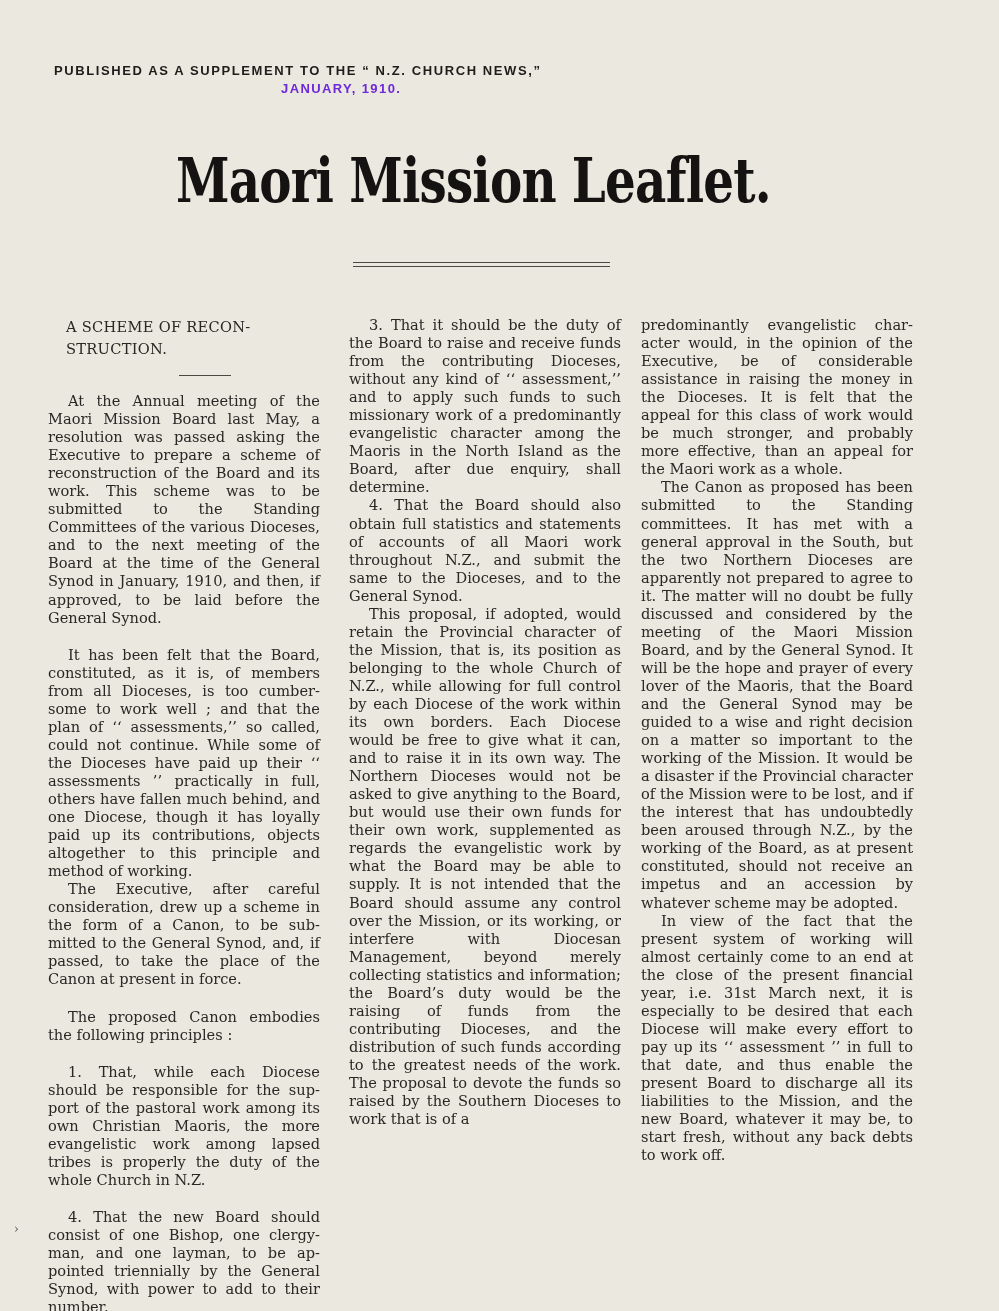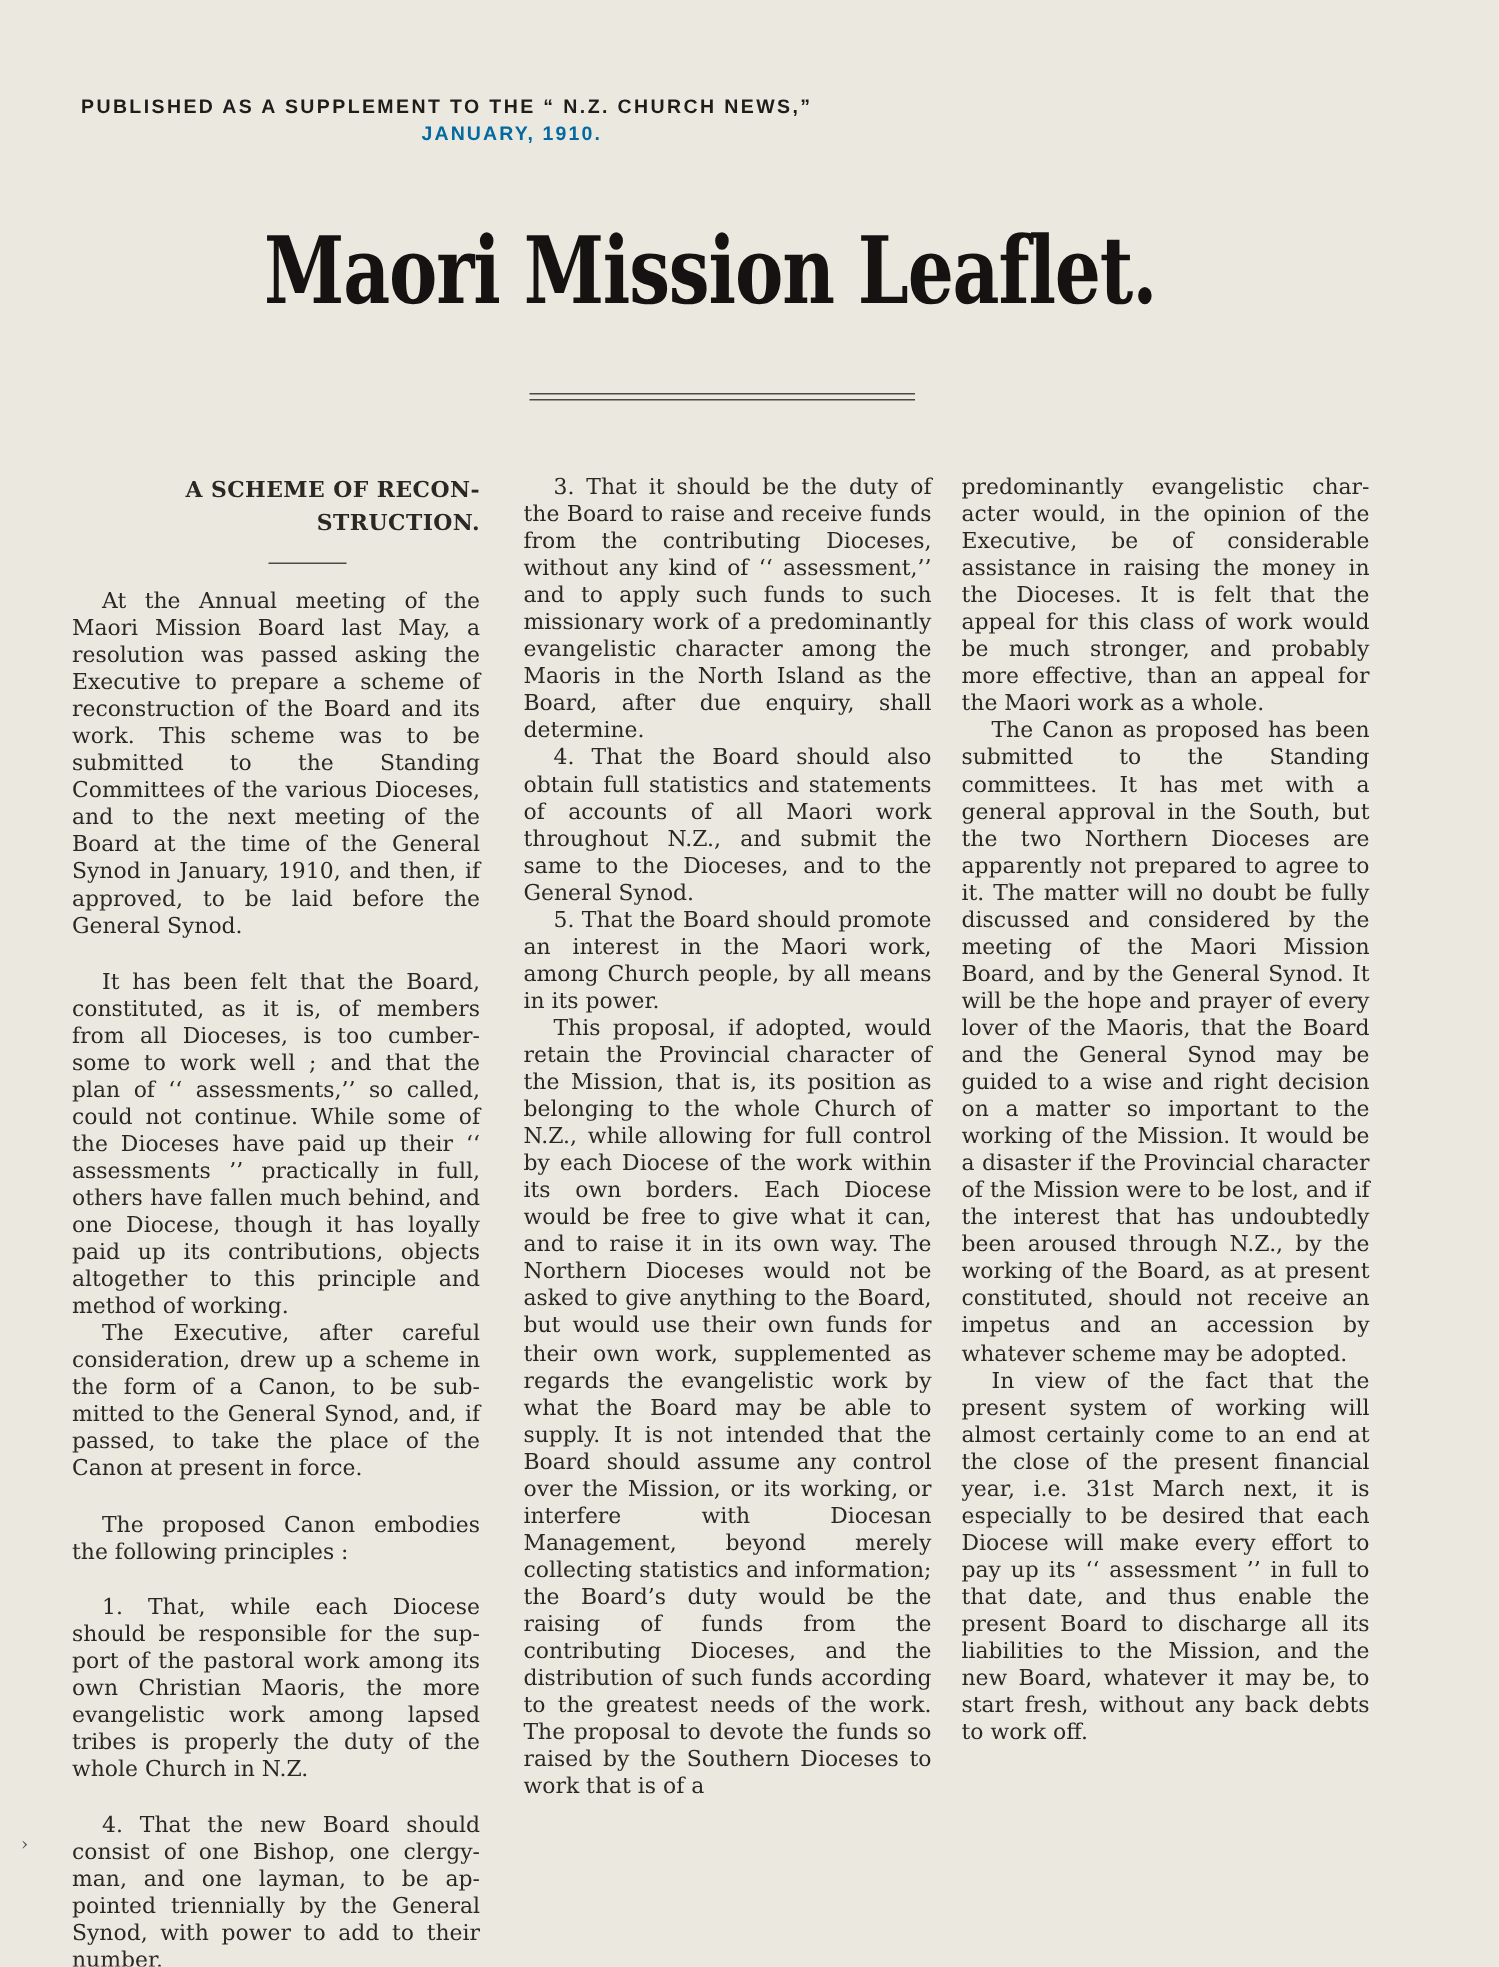--- a/index.html
+++ b/index.html
@@ -16,21 +16,21 @@
   }
   .supplement {
     position: absolute; left: 54px; top: 63px;
     font-family: "Liberation Sans", "DejaVu Sans", sans-serif;
     font-weight: bold; font-size: 13px; letter-spacing: 1.6px; color: #1e1d1a;
     white-space: nowrap;
   }
   .dateline {
     position: absolute; left: 281px; top: 81px;
     font-family: "Liberation Sans", "DejaVu Sans", sans-serif;
-    font-weight: bold; font-size: 13px; letter-spacing: 1.4px; color: #0369a1;
+    font-weight: bold; font-size: 13px; letter-spacing: 1.4px; color: #6d28d9;
     white-space: nowrap;
   }
   .title {
     position: absolute; left: 176px; top: 150px; width: 600px; text-align: left;
     font-family: "DejaVu Serif", "Liberation Serif", serif;
     font-weight: bold; font-size: 62px; letter-spacing: -1px; color: #141311;
     transform: scaleX(0.78); transform-origin: left top;
     white-space: nowrap; line-height: 1;
   }
   .rule {
@@ -40,21 +40,21 @@
     position: absolute; top: 316px; width: 272px;
     font-size: 14.6px; line-height: 18.05px; text-align: justify;
     hyphens: manual;
   }
   .col p { margin: 0; text-indent: 20px; }
   .col p.gap { margin-top: 19px; }
   .col1 { left: 48px; }
   .col2 { left: 349px; }
   .col3 { left: 641px; }
   .heading {
-    text-align: right; font-weight: bold; font-size: 14.6px;
+    text-align: left; font-weight: normal; font-size: 14.6px;
     line-height: 22px; letter-spacing: 0.3px; margin: 0 0 0 18px;
     font-family: "DejaVu Serif", "Liberation Serif", serif;
   }
   .heading-rule {
     width: 52px; height: 1px; background: #4a4843; margin: 15px auto 16px 131px;
   }
   .mark { position: absolute; left: 14px; top: 1222px; font-size: 12px; color: #555; }
 </style>
 </head>
 <body>
@@ -80,21 +80,20 @@
   <p class="gap">It has been felt that the Board, constituted, as it is, of members from all Dioceses, is too cumber­some to work well ; and that the plan of ‘‘ assessments,’’ so called, could not continue. While some of the Dioceses have paid up their ‘‘ assessments ’’ practically in full, others have fallen much behind, and one Diocese, though it has loyally paid up its contri­butions, objects altogether to this principle and method of working.</p>
   <p>The Executive, after careful consideration, drew up a scheme in the form of a Canon, to be sub­mitted to the General Synod, and, if passed, to take the place of the Canon at present in force.</p>
   <p class="gap">The proposed Canon embodies the following principles :</p>
   <p class="gap">1. That, while each Diocese should be responsible for the sup­port of the pastoral work among its own Christian Maoris, the more evangelistic work among lapsed tribes is properly the duty of the whole Church in N.Z.</p>
   <p class="gap">4. That the new Board should consist of one Bishop, one clergy­man, and one layman, to be ap­pointed triennially by the Gener­al Synod, with power to add to their number.</p>
 </div>
 
 <div class="col col2">
   <p>3. That it should be the duty of the Board to raise and receive funds from the contributing Dio­ceses, without any kind of ‘‘ as­sessment,’’ and to apply such funds to such missionary work of a predominantly evangelistic character among the Maoris in the North Island as the Board, after due enquiry, shall deter­mine.</p>
   <p>4. That the Board should also obtain full statistics and state­ments of accounts of all Maori work throughout N.Z., and sub­mit the same to the Dioceses, and to the General Synod.</p>
-  <p>5. That the Board should pro­mote an interest in the Maori work, among Church people, by all means in its power.</p>
   <p>This proposal, if adopted, would retain the Provincial char­acter of the Mission, that is, its position as belonging to the whole Church of N.Z., while al­lowing for full control by each Diocese of the work within its own borders. Each Diocese would be free to give what it can, and to raise it in its own way. The Northern Dioceses would not be asked to give anything to the Board, but would use their own funds for their own work, sup­plemented as regards the evan­gelistic work by what the Board may be able to supply. It is not intended that the Board should assume any control over the Mis­sion, or its working, or interfere with Diocesan Management, be­yond merely collecting statistics and information; the Board’s duty would be the raising of funds from the contributing Dio­ceses, and the distribution of such funds according to the greatest needs of the work. The proposal to devote the funds so raised by the Southern Dio­ceses to work that is of a</p>
 </div>
 
 <div class="col col3">
   <p style="text-indent:0">predominantly evangelistic char­acter would, in the opinion of the Executive, be of con­siderable assistance in raising the money in the Dioceses. It is felt that the appeal for this class of work would be much stronger, and probably more effective, than an appeal for the Maori work as a whole.</p>
   <p>The Canon as proposed has been submitted to the Standing committees. It has met with a general approval in the South, but the two Northern Dioceses are apparently not prepared to agree to it. The matter will no doubt be fully discussed and con­sidered by the meeting of the Maori Mission Board, and by the General Synod. It will be the hope and prayer of every lover of the Maoris, that the Board and the General Synod may be guided to a wise and right decision on a matter so important to the working of the Mission. It would be a disaster if the Pro­vincial character of the Mission were to be lost, and if the inter­est that has undoubtedly been aroused through N.Z., by the working of the Board, as at pre­sent constituted, should not re­ceive an impetus and an acces­sion by whatever scheme may be adopted.</p>
   <p>In view of the fact that the present system of working will almost certainly come to an end at the close of the present finan­cial year, i.e. 31st March next, it is especially to be desired that each Diocese will make every effort to pay up its ‘‘ assess­ment ’’ in full to that date, and thus enable the present Board to discharge all its liabilities to the Mission, and the new Board, whatever it may be, to start fresh, without any back debts to work off.</p>
 </div>
 
 <div class="mark">›</div>

